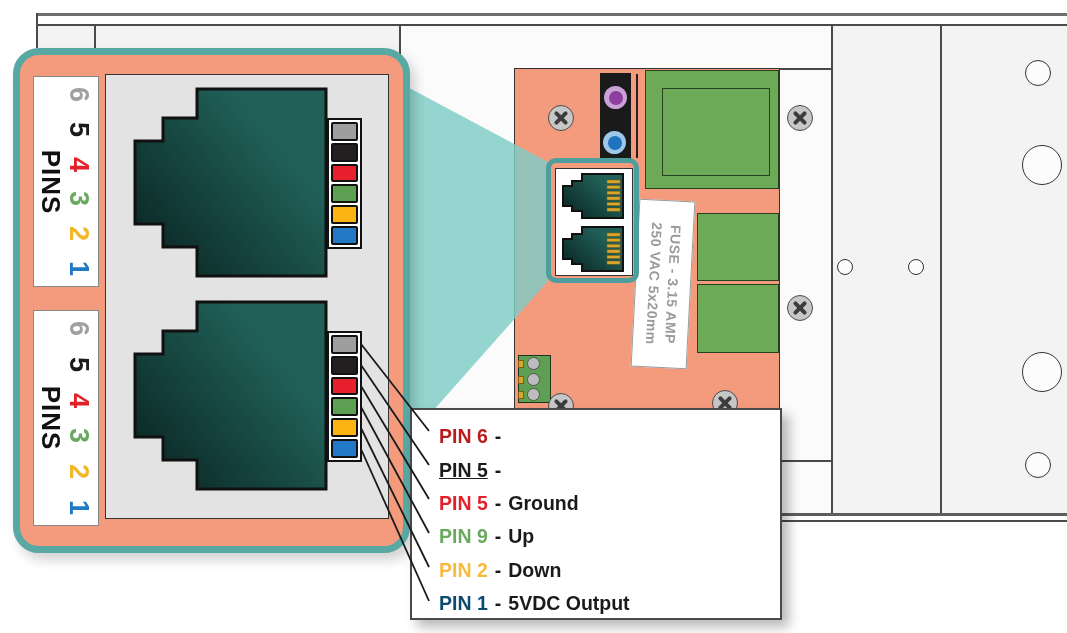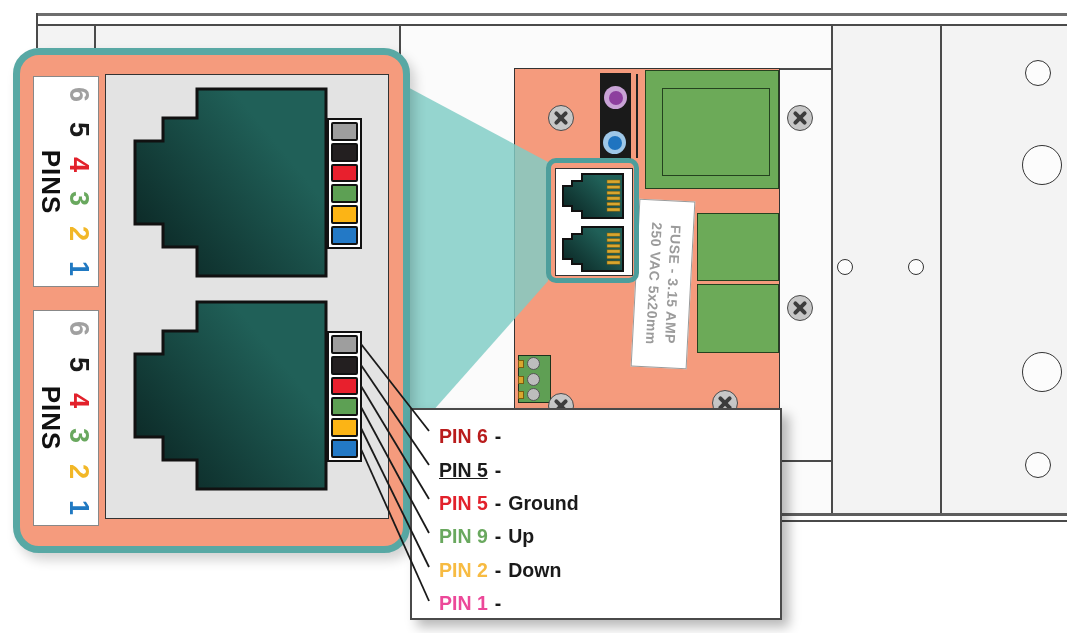--- a/index.html
+++ b/index.html
@@ -244,22 +244,23 @@
       <span style="color: rgb(105, 168, 94);">PIN 9</span>
       <span class="legend-sep">-</span>
       <span>Up</span>
     </div>
     <div class="legend-row">
       <span style="color: rgb(247, 187, 66);">PIN 2</span>
       <span class="legend-sep">-</span>
       <span>Down</span>
     </div>
     <div class="legend-row">
-      <span style="color: #ec4899;">PIN 1</span>
-      <span class="legend-sep">-</span>
+      <span style="color: #0c4a6e;">PIN 1</span>
+      <span class="legend-sep">-</span>
+      <span>5VDC Output</span>
     </div>
   </div>
 
   <svg class="lines-svg" width="1067" height="633">
     <g stroke="#1a1a1a" stroke-width="1.8">
       <line x1="361" y1="344" x2="429" y2="431"></line>
       <line x1="361" y1="365" x2="429" y2="465"></line>
       <line x1="361" y1="386" x2="429" y2="499"></line>
       <line x1="361" y1="407" x2="429" y2="533"></line>
       <line x1="361" y1="428" x2="429" y2="567"></line>

